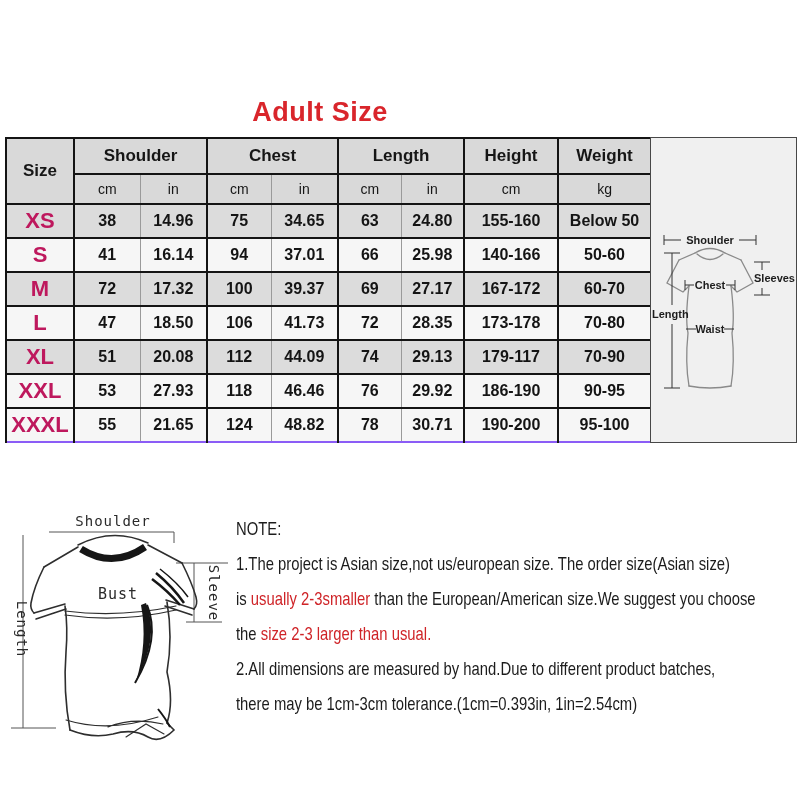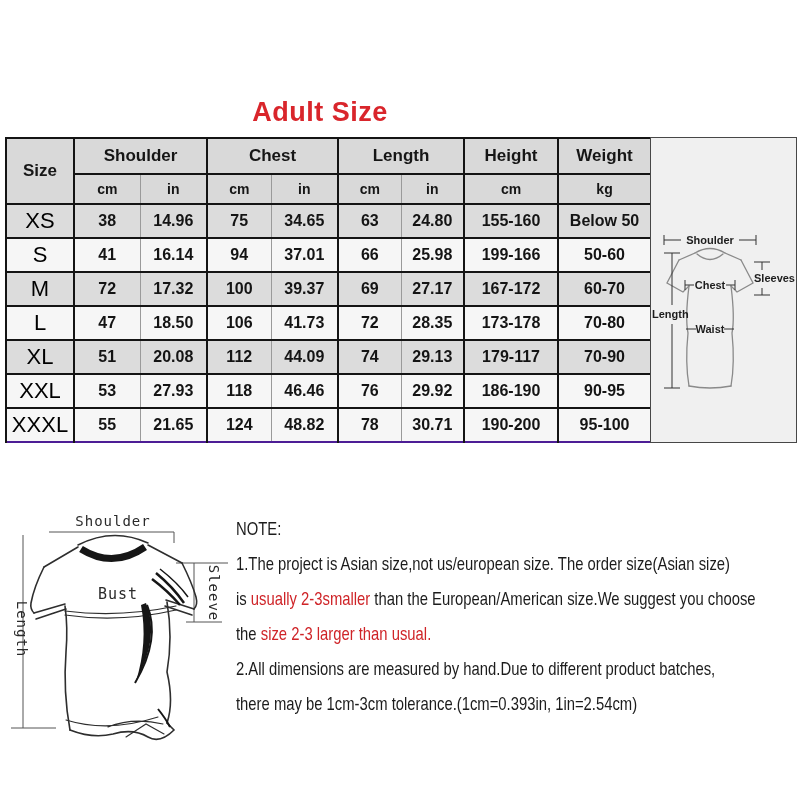--- a/index.html
+++ b/index.html
@@ -12,35 +12,35 @@
   
   .title{
     position:absolute;left:0;top:97px;width:640px;text-align:center;
     font-size:27px;font-weight:700;color:#d9252b;letter-spacing:0.5px;
   }
 
   
   .size-table-wrap{position:absolute;left:5px;top:137px;}
   table.size-table{
     border-collapse:collapse;table-layout:fixed;width:645px;
-    border:2px solid #4c1d95;
+    border:2px solid #8b5cf6;
   }
   table.size-table th,table.size-table td{
     border-left:2px solid #141414;border-top:2px solid #141414;
     padding:0;text-align:center;vertical-align:middle;
     font-family:"Liberation Sans",sans-serif;
   }
   table.size-table td.thin,table.size-table th.thin{border-left:1px solid #9a9a9a;}
   tr.hrow1 th{height:36px;background:#d9d9d9;font-size:17px;font-weight:700;color:#161616;}
-  tr.hrow2 th{height:30px;background:#d9d9d9;font-size:14px;font-weight:700;color:#161616;}
+  tr.hrow2 th{height:30px;background:#d9d9d9;font-size:14px;font-weight:400;color:#161616;}
   th.size-head{background:#fbfbfb;font-size:19px;}
   tbody tr{height:34px;}
   tbody td{font-size:16px;font-weight:700;color:#141414;background:#f6f6f6;}
   tbody tr.shaded td{background:#dcdcdc;}
-  tbody td.size-col{font-size:22px;font-weight:400;color:#000000;}
+  tbody td.size-col{font-size:22px;font-weight:700;color:#be185d;}
 
   
   .measure-box{
     position:absolute;left:650px;top:137px;width:147px;height:306px;
     background:#f0f0f0;border:1px solid #474747;
   }
   .measure-box svg{display:block;}
   .m-label{font-family:"Liberation Sans",sans-serif;font-size:11px;font-weight:700;fill:#1d1d1d;}
 
   
@@ -106,21 +106,21 @@
           <td data-name="value-cell">Below 50</td>
         </tr>
         <tr data-name="table-row">
           <td class="size-col" data-name="size-label">S</td>
           <td data-name="value-cell">41</td>
           <td class="thin" data-name="value-cell">16.14</td>
           <td data-name="value-cell">94</td>
           <td class="thin" data-name="value-cell">37.01</td>
           <td data-name="value-cell">66</td>
           <td class="thin" data-name="value-cell">25.98</td>
-          <td data-name="value-cell">199-166</td>
+          <td data-name="value-cell">140-166</td>
           <td data-name="value-cell">50-60</td>
         </tr>
         <tr data-name="table-row" class="shaded">
           <td class="size-col" data-name="size-label">M</td>
           <td data-name="value-cell">72</td>
           <td class="thin" data-name="value-cell">17.32</td>
           <td data-name="value-cell">100</td>
           <td class="thin" data-name="value-cell">39.37</td>
           <td data-name="value-cell">69</td>
           <td class="thin" data-name="value-cell">27.17</td>

